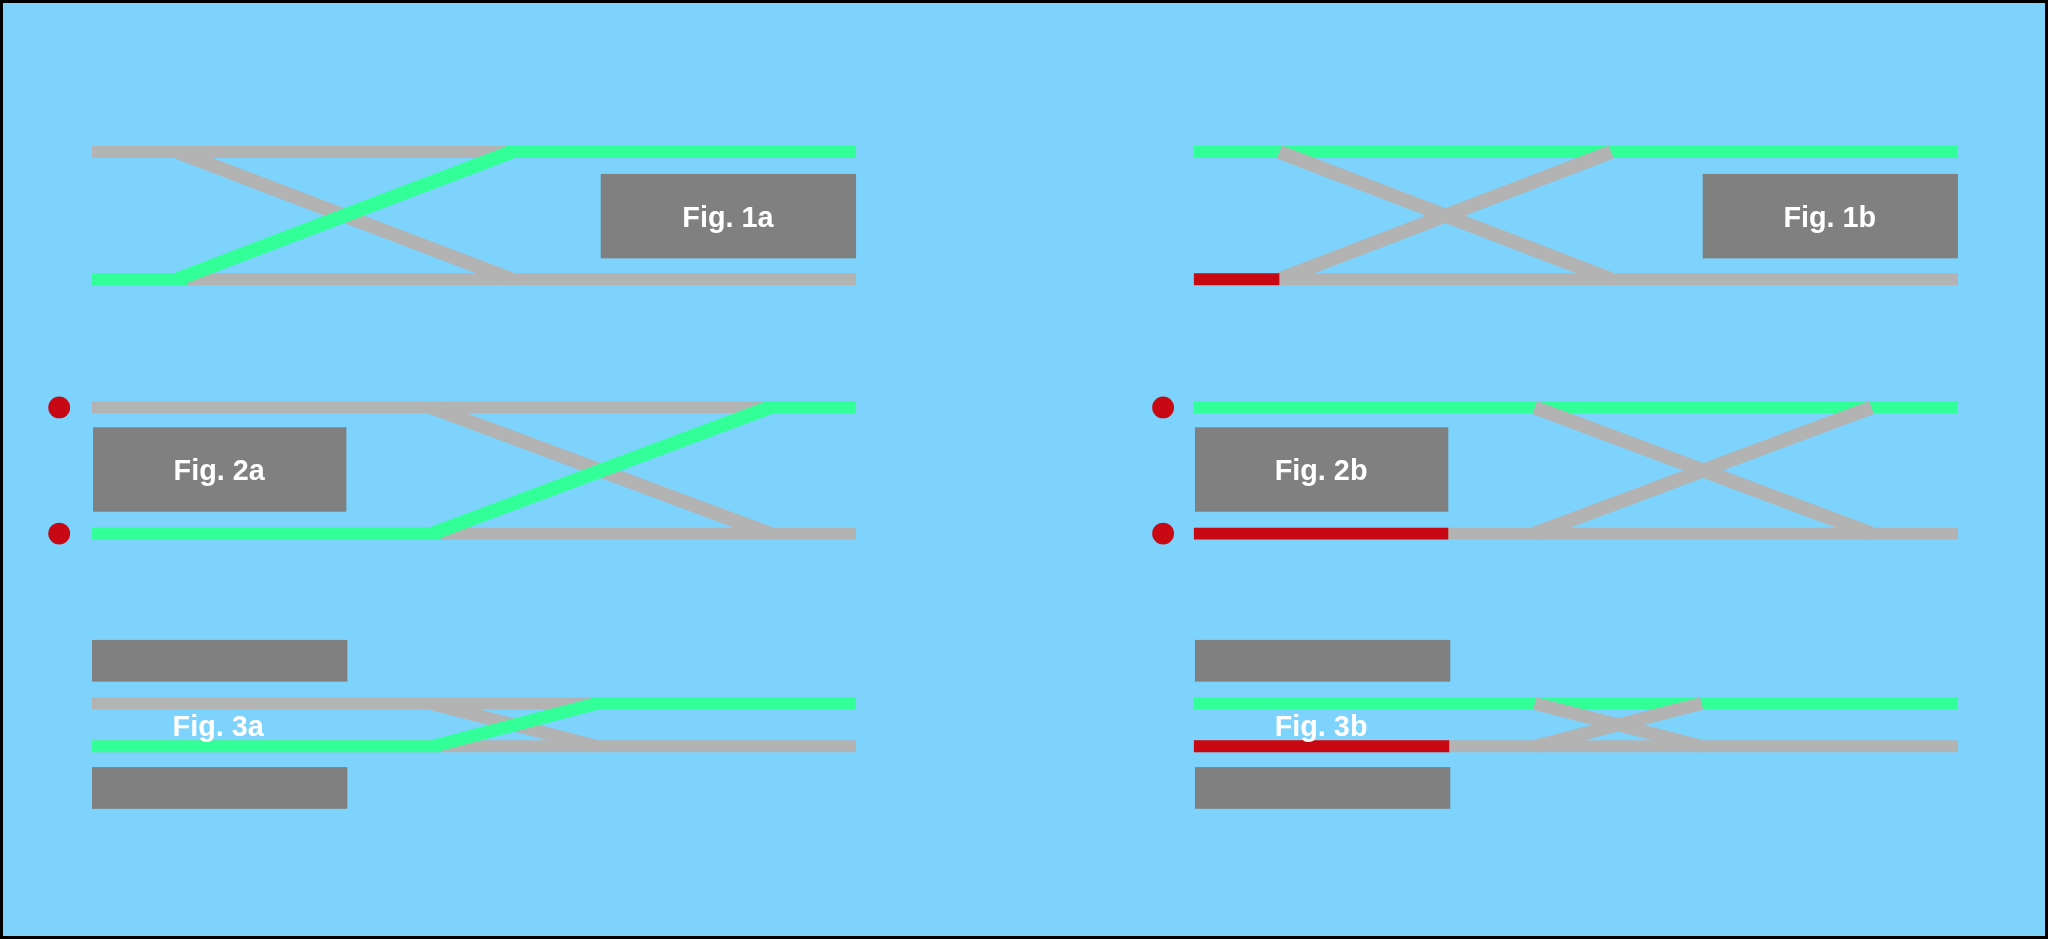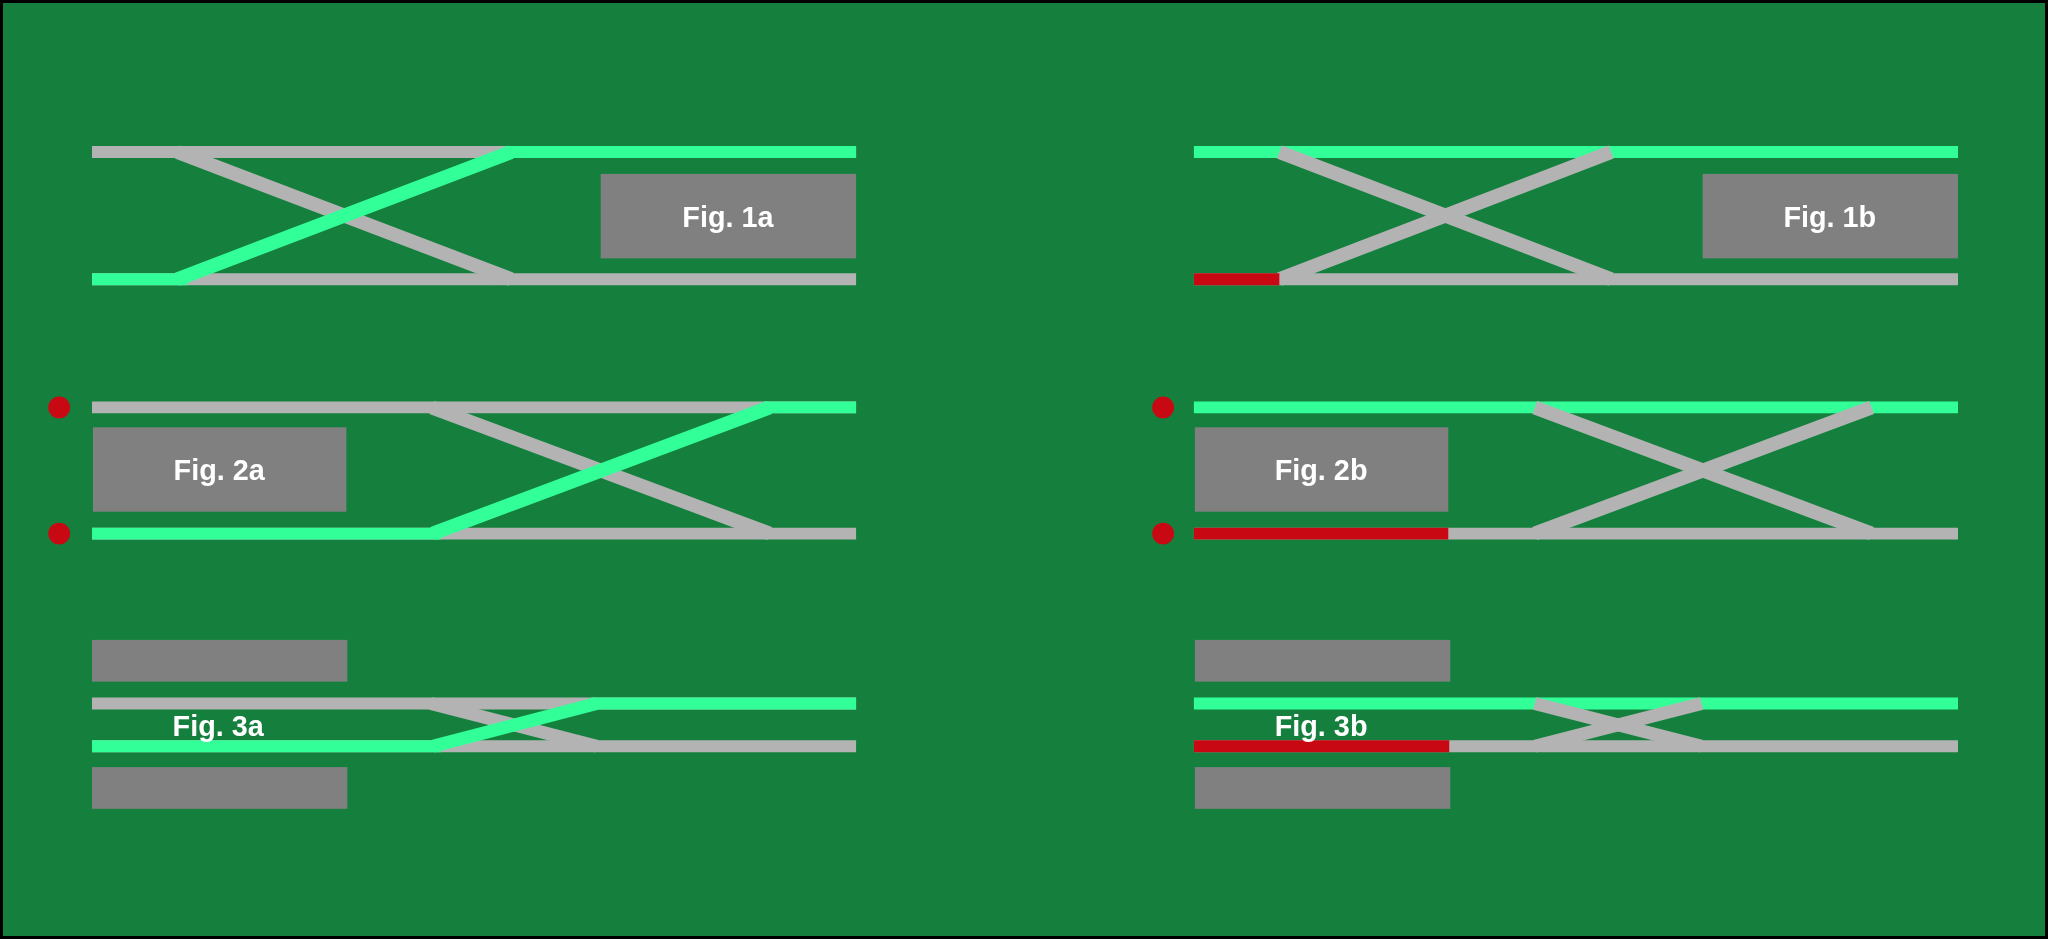--- a/index.html
+++ b/index.html
@@ -18,21 +18,21 @@
   }
   svg { display: block; width: 100%; height: 100%; }
   text.fig-label {
     font-family: "Liberation Sans", sans-serif;
     font-weight: bold;
   }
 </style>
 </head>
 <body>
 
-<div class="canvas" style="background: #15803d; border-color: rgb(0, 0, 0);">
+<div class="canvas" style="background: #7dd3fc; border-color: rgb(0, 0, 0);">
   <svg viewBox="0 0 2048 939" xmlns="http://www.w3.org/2000/svg">
       <g>
         <line x1="86" y1="150" x2="855" y2="150" stroke="#b3b3b3" stroke-width="12" stroke-linecap="butt"></line>
         <line x1="86" y1="278" x2="855" y2="278" stroke="#b3b3b3" stroke-width="12" stroke-linecap="butt"></line>
         <line x1="172" y1="150" x2="508" y2="278" stroke="#b3b3b3" stroke-width="14" stroke-linecap="butt"></line>
         <line x1="86" y1="278" x2="182" y2="278" stroke="#33ff99" stroke-width="12" stroke-linecap="butt"></line>
         <line x1="172" y1="278" x2="508" y2="150" stroke="#33ff99" stroke-width="14" stroke-linecap="butt"></line>
         <line x1="502" y1="150" x2="855" y2="150" stroke="#33ff99" stroke-width="12" stroke-linecap="butt"></line>
         <rect x="598" y="172" width="257" height="85" fill="#808080"></rect>
         <text x="726" y="225" fill="#ffffff" text-anchor="middle" font-size="29" class="fig-label">Fig. 1a</text>

